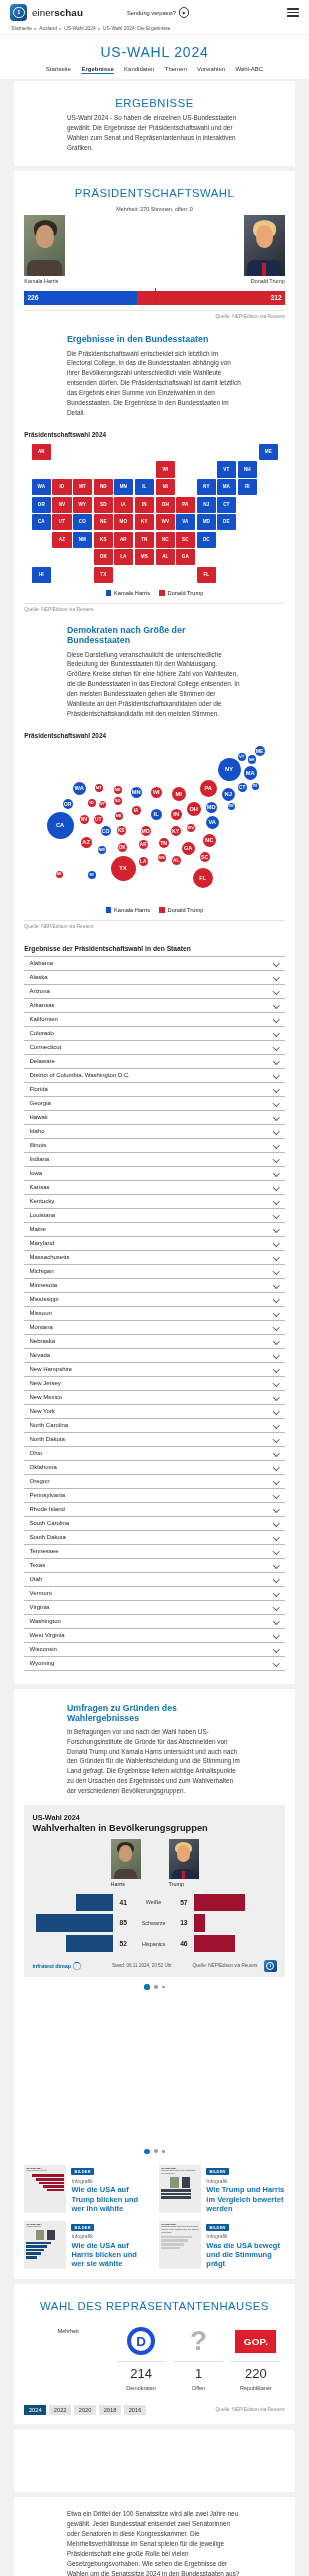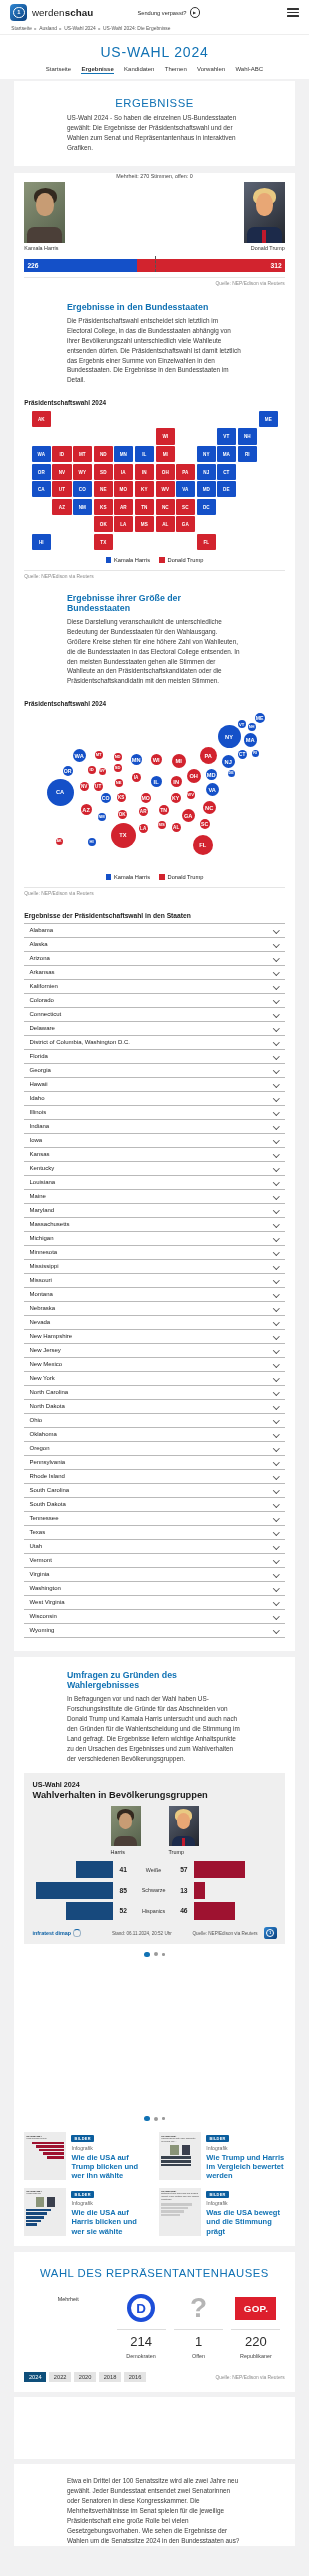--- a/index.html
+++ b/index.html
@@ -155,21 +155,21 @@
   .senate-blank{height:62px;}
 </style>
 </head>
 <body>
 
 <div class="topblock">
   <div class="logo-row">
     <div class="ts-logo">
         <div class="ring">1</div>
       </div>
-    <div class="ts-word"><span>werden</span><b>schau</b></div>
+    <div class="ts-word"><span>einer</span><b>schau</b></div>
     <div class="sendung">
       <span>Sendung verpasst?</span>
       <span class="play-circ">▶</span>
     </div>
     <div class="burger">
         <span></span>
         <span></span>
         <span></span>
       </div>
   </div>
@@ -186,20 +186,21 @@
 </div>
 
 <div class="card intro-card">
   <h2 class="section-head">ERGEBNISSE</h2>
   <div class="inner-col">
       <p class="body-text">US-Wahl 2024 - So haben die einzelnen US-Bundesstaaten gewählt: Die Ergebnisse der Präsidentschaftswahl und der Wahlen zum Senat und Repräsentantenhaus in interaktiven Grafiken.</p>
     </div>
 </div>
 
 <div class="card">
+  <h2 class="section-head">PRÄSIDENTSCHAFTSWAHL</h2>
   <div class="majority-note">Mehrheit: 270 Stimmen, offen: 0</div>
 
   <div class="cand-row">
     <div class="cand">
       <div class="photo harris">
           <div class="hair"></div>
           <div class="face"></div>
           <div class="torso"></div>
         </div>
       <div class="cand-name">Kamala Harris</div>
@@ -289,21 +290,21 @@
         <span>Kamala Harris</span>
       </span>
       <span class="legend-item">
         <span class="legend-swatch rep"></span>
         <span>Donald Trump</span>
       </span>
     </div>
   <div class="src-left tiny-src">Quelle: NEP/Edison via Reuters</div>
 
   <div class="inner-col">
-    <h3 class="sub-head">Ergebnisse ihrer Größe der Bundesstaaten</h3>
+    <h3 class="sub-head">Demokraten nach Größe der Bundesstaaten</h3>
     <p class="body-text">Diese Darstellung veranschaulicht die unterschiedliche Bedeutung der Bundesstaaten für den Wahlausgang. Größere Kreise stehen für eine höhere Zahl von Wahlleuten, die die Bundesstaaten in das Electoral College entsenden. In den meisten Bundesstaaten gehen alle Stimmen der Wahlleute an den Präsidentschaftskandidaten oder die Präsidentschaftskandidatin mit den meisten Stimmen.</p>
   </div>
 
   <div class="chart-label">Präsidentschaftswahl 2024</div>
   <div class="bubble-map">
       <div class="bubble dem" style="left: 197px; top: 13.4px; height: 23px; width: 23px; font-size: 5.7px;">NY</div>
       <div class="bubble dem" style="left: 234px; top: 1px; height: 10.3px; width: 10.3px; font-size: 5.2px;">ME</div>
       <div class="bubble dem" style="left: 217px; top: 8.2px; height: 8.2px; width: 8.2px; font-size: 4.1px;">VT</div>
       <div class="bubble dem" style="left: 227px; top: 10.8px; height: 8.2px; width: 8.2px; font-size: 4.1px;">NH</div>
       <div class="bubble dem" style="left: 223px; top: 21.6px; height: 13.4px; width: 13.4px; font-size: 5.7px;">MA</div>

